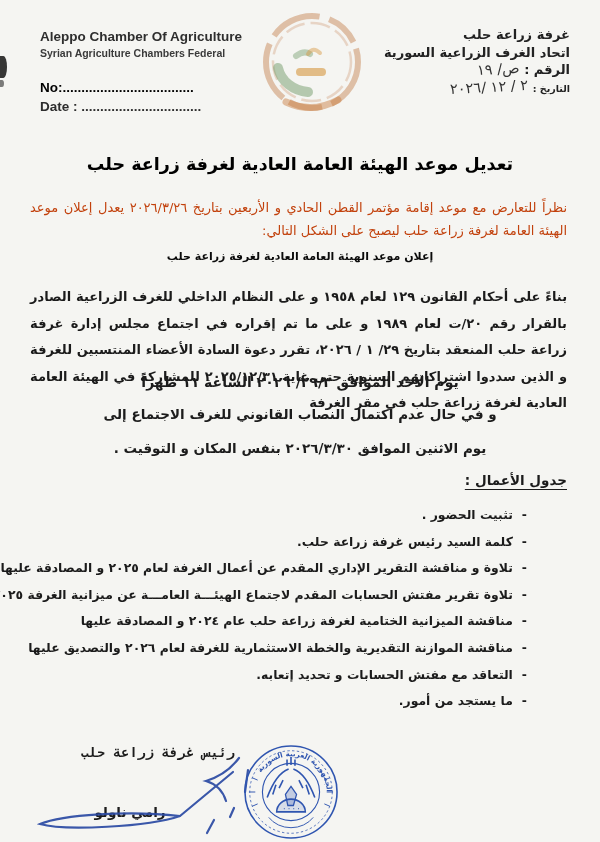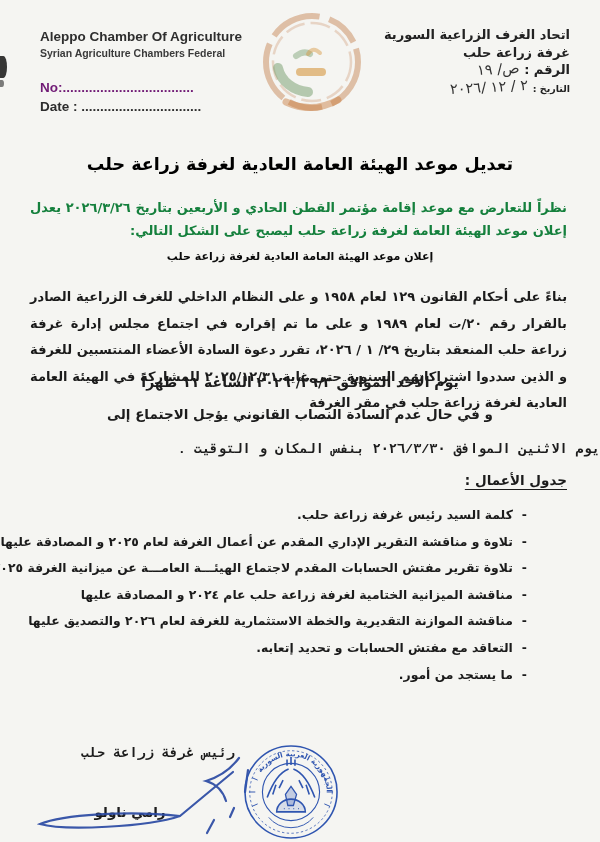--- a/index.html
+++ b/index.html
@@ -5,51 +5,51 @@
   html,body{margin:0;padding:0;background:#f5f5f2;}
   body{width:600px;height:842px;position:relative;overflow:hidden;
        font-family:"DejaVu Sans",sans-serif;color:#1c1c1c;}
   .abs{position:absolute;}
   
   .en-org1{left:40px;top:29px;font-family:"Liberation Sans",sans-serif;
            font-size:13.5px;font-weight:700;color:#2e2e2e;}
   .en-org2{left:40px;top:47px;font-family:"Liberation Sans",sans-serif;
            font-size:10.5px;font-weight:700;color:#3a3a3a;}
   .en-no{left:40px;top:80px;font-family:"Liberation Sans",sans-serif;
-         font-size:13.5px;font-weight:700;color:#701a75;}
+         font-size:13.5px;font-weight:700;color:#000000;}
   .en-date{left:40px;top:99px;font-family:"Liberation Sans",sans-serif;
            font-size:13.5px;font-weight:700;color:#2e2e2e;}
   .ar-head{right:30px;top:26px;text-align:right;direction:rtl;
            font-size:13px;font-weight:700;line-height:17.5px;color:#222;}
   .ar-head .lbl-small{font-size:9.5px;}
   .hand{display:inline-block;direction:ltr;unicode-bidi:bidi-override;
         font-weight:400;font-size:14.5px;letter-spacing:1.5px;color:#333;
         transform:rotate(-3deg);}
   .hand-num{margin-left:28px;}
   .hand-date{margin-left:6px;}
   
   .edge-blob{left:0;top:56px;width:7px;height:22px;background:#151515;
              border-radius:0 60% 60% 0;opacity:.85;}
   .edge-blob2{left:0;top:80px;width:4px;height:7px;background:#2a2a2a;
               border-radius:0 50% 50% 0;opacity:.6;}
   
   .doc-title{left:0;top:154px;width:100%;text-align:center;direction:rtl;
              font-size:17.5px;font-weight:700;color:#000;}
   .intro{left:30px;right:33px;top:197px;direction:rtl;text-align:justify;
-         font-size:13px;font-weight:700;line-height:22.5px;color:#15803d;}
+         font-size:13px;font-weight:400;line-height:22.5px;color:#c2410c;}
   .doc-subtitle{left:0;top:250px;width:100%;text-align:center;direction:rtl;
                 font-size:11px;font-weight:700;color:#0a0a0a;}
   .body-par{left:30px;right:33px;top:284px;direction:rtl;text-align:justify;
             font-size:13px;font-weight:700;line-height:26.5px;color:#1b1b1b;}
   .sched1{left:0;top:374px;width:100%;text-align:center;direction:rtl;
           font-size:14px;font-weight:700;}
   .sched2{left:0;top:406px;width:100%;text-align:center;direction:rtl;
           font-size:13.5px;font-weight:700;}
-  .sched3{left:0;top:440px;width:100%;text-align:right;direction:rtl;
-          font-size:13.5px;font-weight:700;font-family:Liberation Mono, monospace;}
+  .sched3{left:0;top:440px;width:100%;text-align:center;direction:rtl;
+          font-size:13.5px;font-weight:700;}
   .agenda-head{right:33px;top:472px;direction:rtl;font-size:13.5px;
                font-weight:700;text-decoration:underline;
                text-underline-offset:4px;margin-left:12px;}
   .agenda-list{right:33px;left:14px;top:502px;direction:rtl;
                padding-right:40px;font-size:12.4px;font-weight:700;
                line-height:26.6px;color:#1b1b1b;}
   .agenda-item{white-space:nowrap;}
   .agenda-item .dash{display:inline-block;margin-left:9px;font-weight:700;}
   
   .sig-title{left:55px;top:744px;width:180px;text-align:right;direction:rtl;
@@ -75,44 +75,45 @@
   <circle cx="56" cy="52" r="46" fill="none" stroke="rgba(191,117,62,0.42)" stroke-width="6" stroke-dasharray="52 10 34 7 60 9"></circle>
   <circle cx="56" cy="52" r="39" fill="none" stroke="rgba(191,117,62,0.25)" stroke-width="2.5" stroke-dasharray="20 6"></circle>
   <path d="M22,58 a34,30 0 0 0 30,24" fill="none" stroke="rgba(116,156,106,0.5)" stroke-width="10" stroke-linecap="round"></path>
   <path d="M40,46 q8,-6 14,-2" fill="none" stroke="rgba(120,160,110,0.45)" stroke-width="6" stroke-linecap="round"></path>
   <path d="M44,62 h22" stroke="rgba(214,150,62,0.6)" stroke-width="8" stroke-linecap="round"></path>
   <path d="M52,44 q5,-8 12,-1" fill="none" stroke="rgba(214,150,62,0.45)" stroke-width="4" stroke-linecap="round"></path>
   <path d="M30,92 q26,12 52,-2" fill="none" stroke="rgba(200,120,55,0.45)" stroke-width="7" stroke-linecap="round"></path>
 </svg>
 
 <div class="abs ar-head">
+  <div>غرفة زراعة حلب</div>
   <div>اتحاد الغرف الزراعية السورية</div>
-  <div>غرفة زراعة حلب</div>
   <div>
     <span>الرقم :</span>
     <span class="hand hand-num">١٩ /ص</span>
   </div>
   <div>
     <span class="lbl-small">التاريخ :</span>
     <span class="hand hand-date">٢٠٢٦/ ١٢ / ٢</span>
   </div>
 </div>
 
 <div class="abs doc-title">تعديل موعد الهيئة العامة العادية لغرفة زراعة حلب</div>
 <div class="abs intro">نظراً للتعارض مع موعد إقامة مؤتمر القطن الحادي و الأربعين بتاريخ ٢٠٢٦/٣/٢٦ يعدل إعلان موعد الهيئة العامة لغرفة زراعة حلب ليصبح على الشكل التالي:</div>
 <div class="abs doc-subtitle">إعلان موعد الهيئة العامة العادية لغرفة زراعة حلب</div>
 <div class="abs body-par">بناءً على أحكام القانون ١٢٩ لعام ١٩٥٨ و على النظام الداخلي للغرف الزراعية الصادر بالقرار رقم ٢٠/ت لعام ١٩٨٩ و على ما تم إقراره في اجتماع مجلس إدارة غرفة زراعة حلب المنعقد بتاريخ ٢٩/ ١ / ٢٠٢٦، تقرر دعوة السادة الأعضاء المنتسبين للغرفة و الذين سددوا اشتراكاتهم السنوية حتى غاية ٢٠٢٥/١٢/٣١ للمشاركة في الهيئة العامة العادية لغرفة زراعة حلب في مقر الغرفة</div>
 
 <div class="abs sched1">يوم الأحد الموافق ٢٩/٣/ ٢٠٢٦   الساعة ١١ ظهراً</div>
-<div class="abs sched2">و في حال عدم السادة النصاب القانوني يؤجل الاجتماع إلى</div>
+<div class="abs sched2">و في حال عدم اكتمال النصاب القانوني للغرف الاجتماع إلى</div>
 <div class="abs sched3">يوم الاثنين  الموافق ٢٠٢٦/٣/٣٠   بنفس المكان و التوقيت .</div>
 
 <div class="abs agenda-head">جدول الأعمال :</div>
 
 <div class="abs agenda-list">
+  <div class="agenda-item"><span class="dash">-</span><span>تثبيت الحضور .</span></div>
   <div class="agenda-item"><span class="dash">-</span><span>كلمة السيد رئيس غرفة زراعة حلب.</span></div>
   <div class="agenda-item"><span class="dash">-</span><span>تلاوة و مناقشة التقرير الإداري المقدم عن أعمال الغرفة لعام  ٢٠٢٥ و المصادقة عليها.</span></div>
   <div class="agenda-item"><span class="dash">-</span><span>تلاوة تقرير مفتش الحسابات المقدم لاجتماع الهيئـــة العامـــة عن ميزانية الغرفة  ٢٠٢٥و المصادقة عليها.</span></div>
   <div class="agenda-item"><span class="dash">-</span><span>مناقشة الميزانية الختامية لغرفة زراعة حلب عام ٢٠٢٤ و  المصادقة عليها</span></div>
   <div class="agenda-item"><span class="dash">-</span><span>مناقشة الموازنة التقديرية والخطة الاستثمارية للغرفة لعام ٢٠٢٦ والتصديق عليها</span></div>
   <div class="agenda-item"><span class="dash">-</span><span>التعاقد مع مفتش الحسابات  و تحديد إتعابه.</span></div>
   <div class="agenda-item"><span class="dash">-</span><span>ما يستجد من أمور.</span></div>
 </div>
 
 <div class="abs sig-title">رئيس غرفة زراعة حلب</div>

